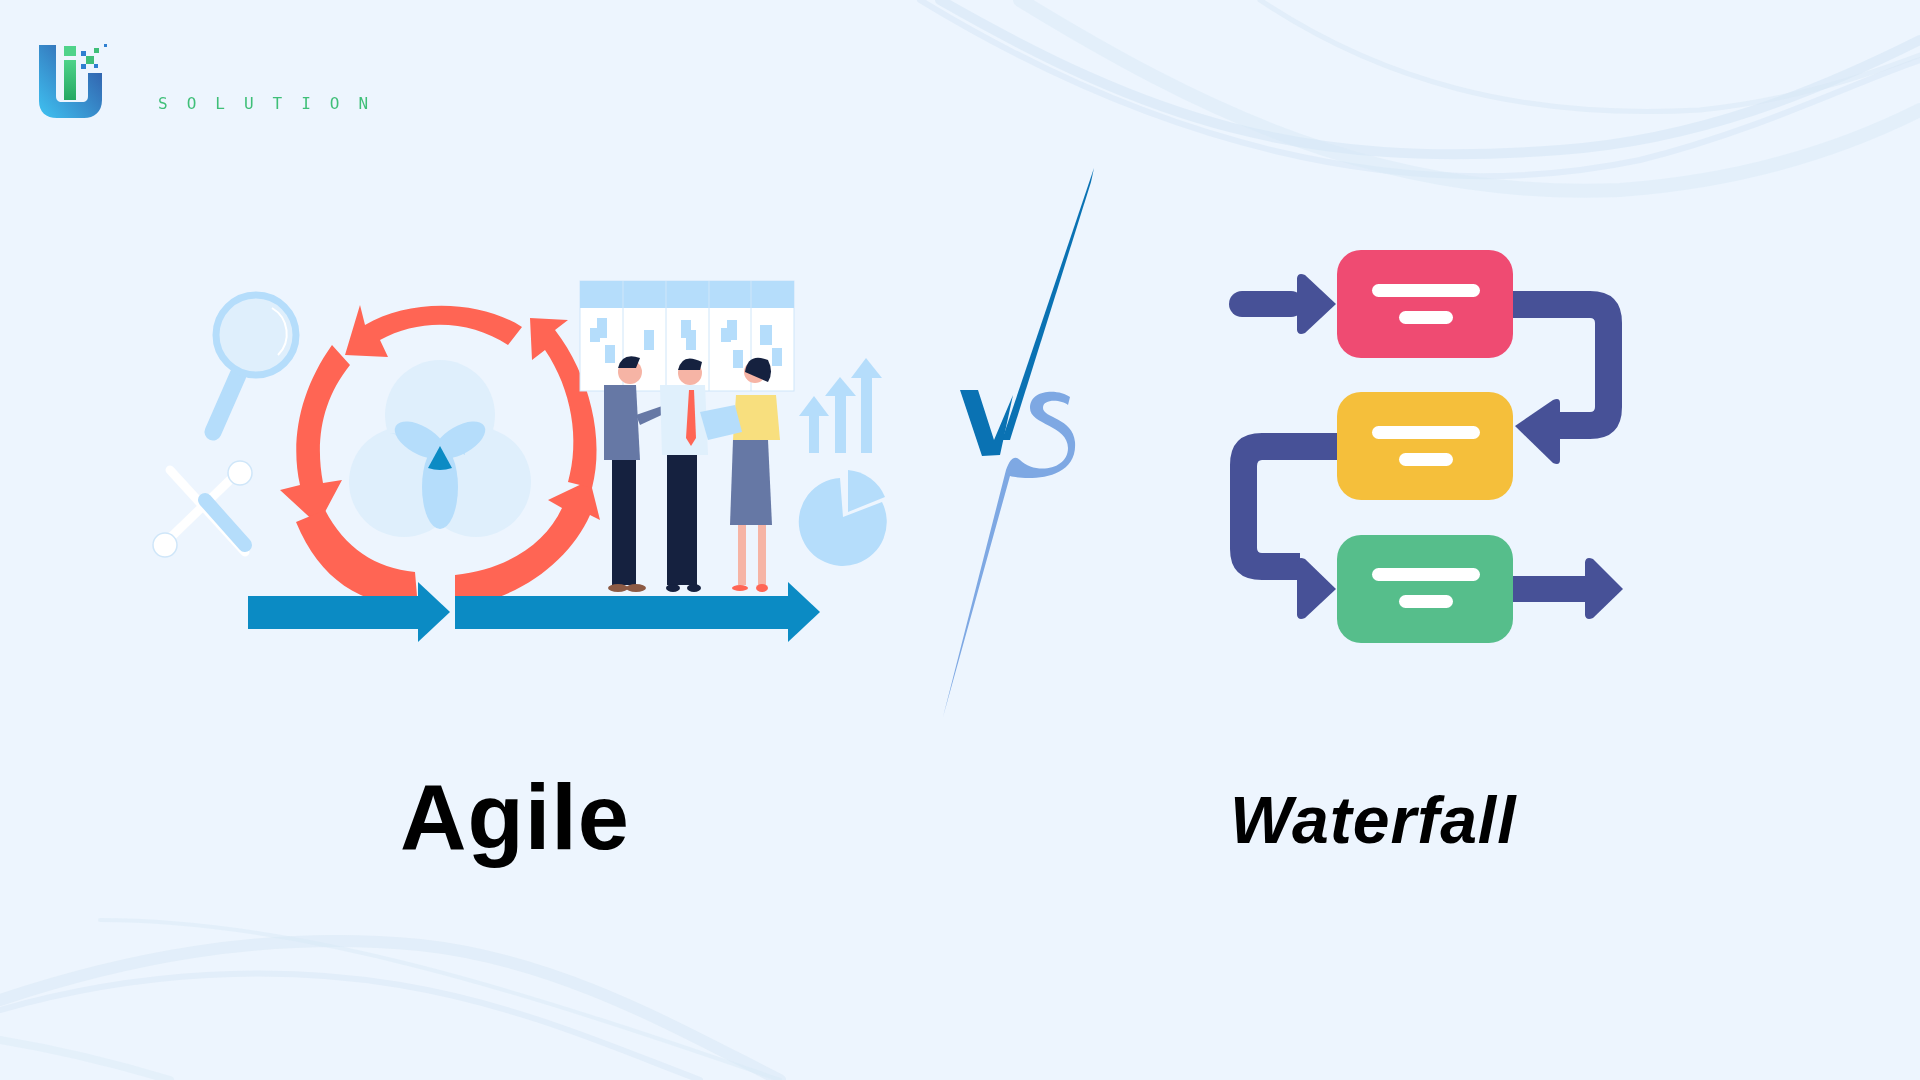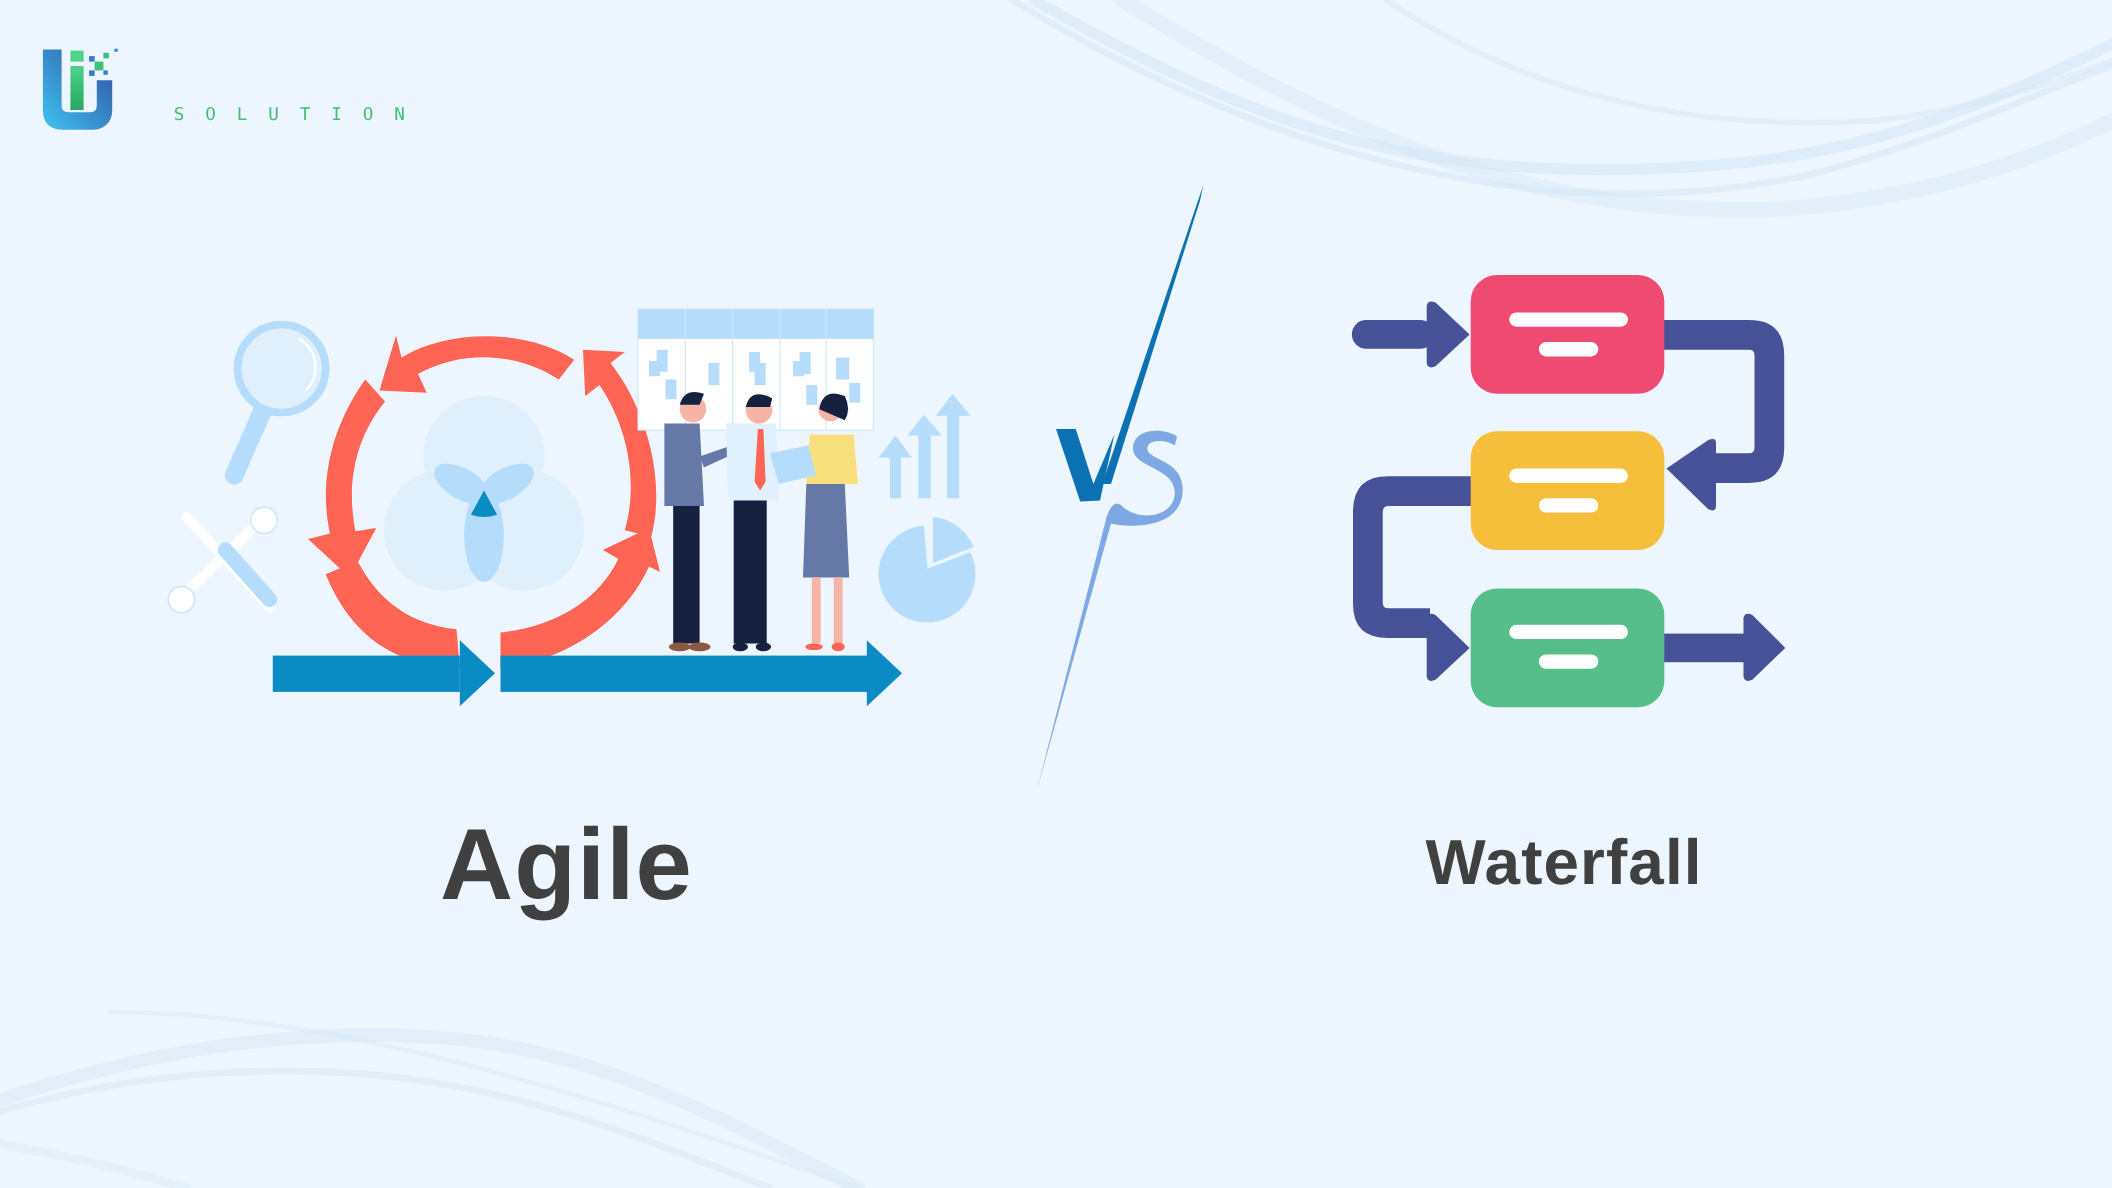--- a/index.html
+++ b/index.html
@@ -5,23 +5,23 @@
   html, body { margin:0; padding:0; }
   body { width:1920px; height:1080px; overflow:hidden; background:#edf5fe; position:relative; font-family:"DejaVu Sans", sans-serif; }
   .bg-swoosh { position:absolute; left:0; top:0; width:1920px; height:1080px; pointer-events:none; }
   .logo { position:absolute; left:38px; top:44px; width:300px; height:76px; }
   .logo-text-main { position:absolute; left:118px; top:10px; font-family:"DejaVu Sans Mono", monospace; font-size:31px; letter-spacing:3px; font-weight:normal; background:linear-gradient(90deg,#3ea3dc,#2f5fa8); -webkit-background-clip:text; background-clip:text; color:transparent; -webkit-text-stroke:0.6px #3b7cc4; }
   .logo-text-sub { position:absolute; left:120px; top:50px; font-family:"DejaVu Sans Mono", monospace; font-size:16px; letter-spacing:19px; color:#3fbf78; }
   .logo-mark { position:absolute; left:0; top:0; width:80px; height:76px; }
   .agile-art { position:absolute; left:150px; top:270px; width:750px; height:380px; }
   .vs { position:absolute; left:920px; top:160px; width:200px; height:570px; }
   .waterfall-art { position:absolute; left:1225px; top:245px; width:405px; height:405px; }
-  .label { position:absolute; font-family:"Liberation Sans", sans-serif; font-weight:bold; color:#404040; line-height:1; }
+  .label { position:absolute; font-family:"Liberation Sans", sans-serif; font-weight:bold; color:#000000; line-height:1;margin-top:31px; }
   .label-agile { left:400px; top:740px; font-size:92px; letter-spacing:1px; }
-  .label-waterfall { left:1296px; top:756px; font-size:58px; letter-spacing:1px; }
+  .label-waterfall { left:1230px; top:756px; font-size:66px; letter-spacing:1px;font-style:italic; }
 </style>
 </head>
 <body>
 
 <svg class="bg-swoosh" viewBox="0 0 1920 1080">
   <g fill="none" stroke="#d8e8f6" stroke-linecap="round">
     <path d="M940 0 C1150 120, 1300 170, 1560 150 C1700 140, 1820 90, 1920 40" stroke-width="10" opacity="0.7"></path>
     <path d="M920 0 C1150 140, 1400 210, 1640 160 C1760 130, 1860 80, 1920 60" stroke-width="6" opacity="0.6"></path>
     <path d="M1020 0 C1200 110, 1380 200, 1620 190 C1760 180, 1860 140, 1920 110" stroke-width="14" opacity="0.45"></path>
     <path d="M1260 0 C1380 80, 1520 120, 1700 110 C1800 100, 1880 70, 1920 55" stroke-width="5" opacity="0.5"></path>

